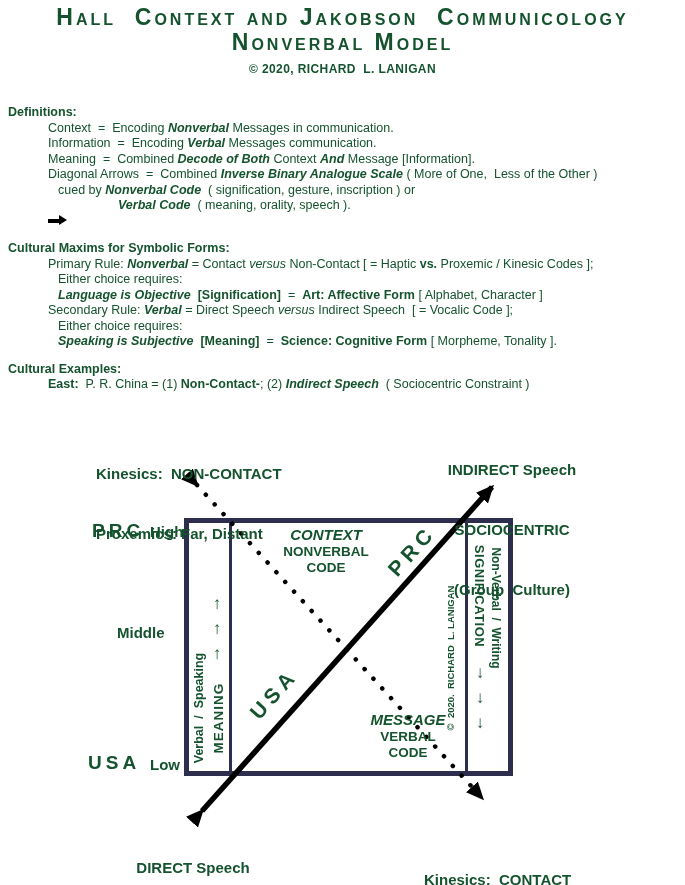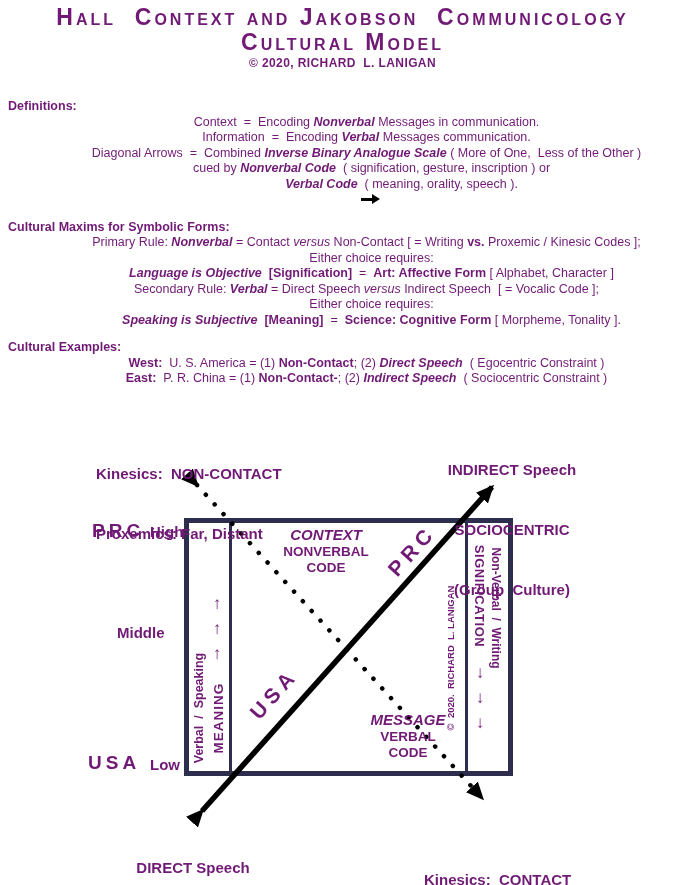--- a/index.html
+++ b/index.html
@@ -1,26 +1,26 @@
 <!DOCTYPE html>
 <html style="--box-border: #2d2d4d;"><head>
 <meta charset="utf-8">
 <style>
   html,body{margin:0;padding:0;background:#fff;}
   .page{position:relative;width:685px;height:885px;background:#fff;overflow:hidden;
-        font-family:"Liberation Sans", sans-serif;color:#701a75;}
+        font-family:"Liberation Sans", sans-serif;color:#14532d;}
   
   .title{ text-align:center;padding-top:5px;}
   .t1{font-size:23px;font-weight:bold;font-variant:small-caps;letter-spacing:3px;line-height:25px;white-space:pre;}
-  .copy{font-size:12px;font-weight:bold;letter-spacing:.4px;margin-top:1px;white-space:pre;}
+  .copy{font-size:12px;font-weight:bold;letter-spacing:.4px;margin-top:7px;white-space:pre;}
   
   .textblock{font-size:12.5px;line-height:15.5px;margin-left:8px;}
   .sect-h{font-weight:bold;margin:12px 0 0 0;}
   .first{margin-top:29px;}
-  .ln{margin:0 0 0 40px;white-space:pre-wrap;text-align:center;}
+  .ln{margin:0 0 0 40px;white-space:pre-wrap;}
   .in2{margin-left:50px;}
   .in3{margin-left:110px;}
   .b{font-weight:bold;}
   .i{font-style:italic;}
   .bi{font-weight:bold;font-style:italic;}
   .spec-arrow-icon{display:inline-block;width:11px;height:3.5px;background:#000;position:relative;top:-2px;}
   .spec-arrow-icon::after{content:"";position:absolute;left:11px;top:-3.75px;width:0;height:0;
       border-left:8px solid #000;border-top:5.5px solid transparent;border-bottom:5.5px solid transparent;}
   
   .diagram{position:absolute;left:16px;top:418px;width:685px;height:467px;}
@@ -40,47 +40,47 @@
   .diag-label{position:absolute;font-size:21px;font-weight:600;font-variant:small-caps;letter-spacing:5px;white-space:pre;
       transform:translate(-50%,-50%) rotate(-48deg);z-index:6;}
 </style>
 </head>
 <body>
 
 <div class="page">
 
   <header class="title">
     <div class="t1">Hall  Context and Jakobson  Communicology</div>
-    <div class="t1">Cultural Model</div>
+    <div class="t1">Nonverbal Model</div>
     <div class="copy">© 2020, RICHARD  L. LANIGAN</div>
   </header>
 
   <section class="textblock">
     <div class="sect-h first">Definitions:</div>
     <p class="ln"><span>Context  =  Encoding </span><span class="bi">Nonverbal</span><span> Messages in communication.</span></p>
     <p class="ln"><span>Information  =  Encoding </span><span class="bi">Verbal</span><span> Messages communication.</span></p>
+    <p class="ln"><span>Meaning  =  Combined </span><span class="bi">Decode of Both</span><span> Context </span><span class="bi">And</span><span> Message [Information].</span></p>
     <p class="ln"><span>Diagonal Arrows  =  Combined </span><span class="bi">Inverse Binary Analogue Scale</span><span> ( More of One,  Less of the Other )</span></p>
     <p class="ln in2"><span>cued by </span><span class="bi">Nonverbal Code</span><span>  ( signification, gesture, inscription ) or</span></p>
     <p class="ln in3"><span class="bi">Verbal Code</span><span>  ( meaning, orality, speech ).</span></p>
     <p class="ln"><span class="spec-arrow-icon"></span></p>
   </section>
 
   <section class="textblock">
     <div class="sect-h">Cultural Maxims for Symbolic Forms:</div>
-    <p class="ln"><span>Primary Rule: </span><span class="bi">Nonverbal</span><span> = Contact </span><span class="i">versus</span><span> Non-Contact [ = Writing </span><span class="b">vs.</span><span> Proxemic / Kinesic Codes ];</span></p>
+    <p class="ln"><span>Primary Rule: </span><span class="bi">Nonverbal</span><span> = Contact </span><span class="i">versus</span><span> Non-Contact [ = Haptic </span><span class="b">vs.</span><span> Proxemic / Kinesic Codes ];</span></p>
     <p class="ln in2"><span>Either choice requires:</span></p>
     <p class="ln in2"><span class="bi">Language is Objective</span><span class="b">  [Signification]</span><span>  =  </span><span class="b">Art: Affective Form</span><span> [ Alphabet, Character ]</span></p>
     <p class="ln"><span>Secondary Rule: </span><span class="bi">Verbal</span><span> = Direct Speech </span><span class="i">versus</span><span> Indirect Speech  [ = Vocalic Code ];</span></p>
     <p class="ln in2"><span>Either choice requires:</span></p>
     <p class="ln in2"><span class="bi">Speaking is Subjective</span><span class="b">  [Meaning]</span><span>  =  </span><span class="b">Science: Cognitive Form</span><span> [ Morpheme, Tonality ].</span></p>
   </section>
 
   <section class="textblock">
     <div class="sect-h">Cultural Examples:</div>
-    <p class="ln"><span class="b">West:</span><span>  U. S. America = (1) </span><span class="b">Non-Contact</span><span>; (2) </span><span class="bi">Direct Speech</span><span>  ( Egocentric Constraint )</span></p>
     <p class="ln"><span class="b">East:</span><span>  P. R. China = (1) </span><span class="b">Non-Contact-</span><span>; (2) </span><span class="bi">Indirect Speech</span><span>  ( Sociocentric Constraint )</span></p>
   </section>
 
   <div class="diagram">
 
     <div class="model-box"></div>
     <div class="vdivider" style="left:213px;"></div>
     <div class="vdivider" style="left:449px;"></div>
 
     <svg class="overlay" width="685" height="467" viewBox="0 0 685 467">

